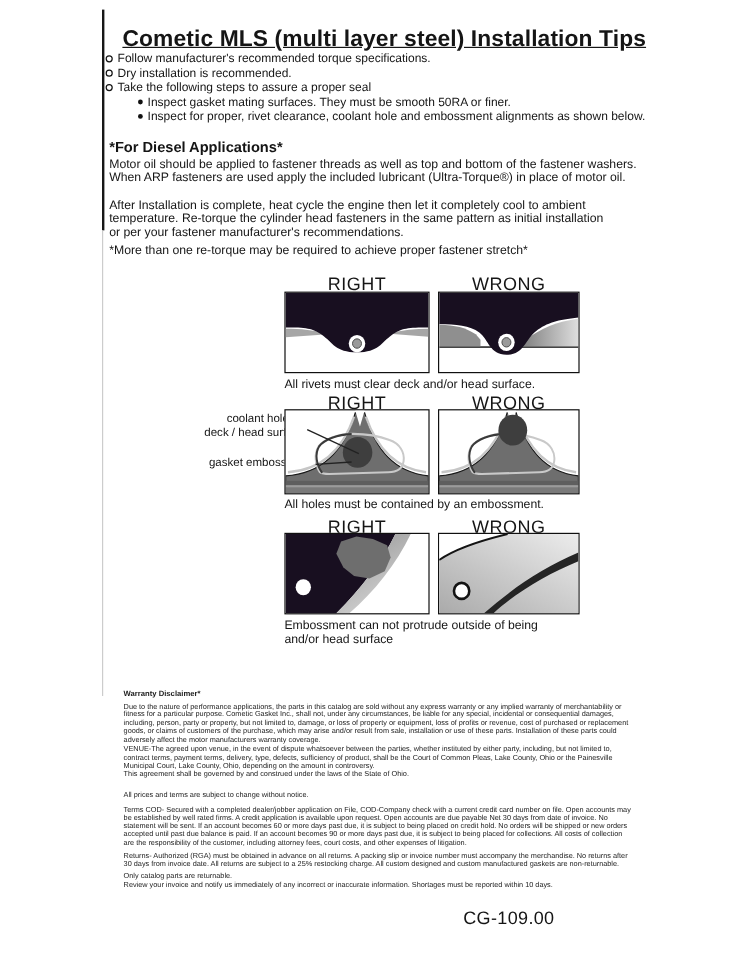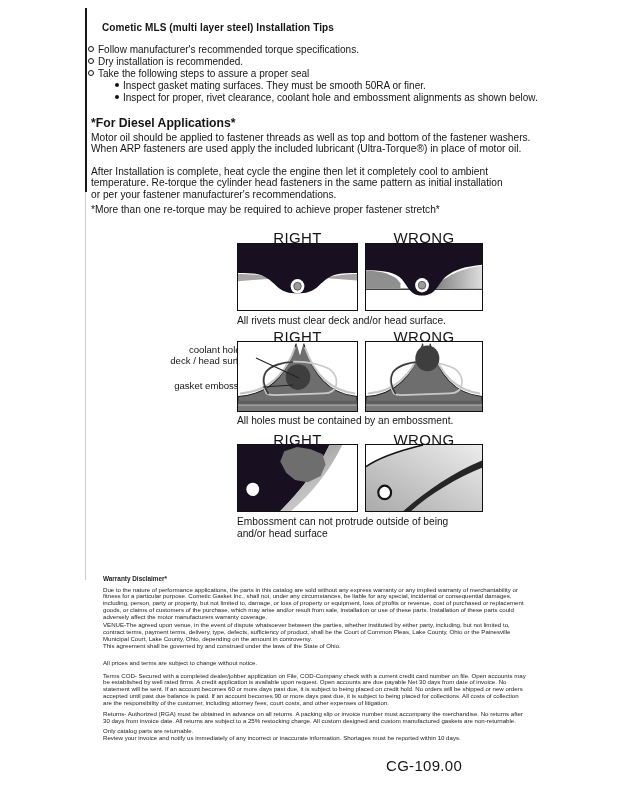--- a/index.html
+++ b/index.html
@@ -5,21 +5,21 @@
   html,body{margin:0;padding:0;}
   body{
     width:618px;height:800px;position:relative;background:#ffffff;
     font-family:"Liberation Sans", sans-serif;color:#151515;overflow:hidden;
   }
   .abs{position:absolute;}
   
   .rule-dark{left:85px;top:8px;width:2px;height:184px;background:#171717;}
   .rule-faint{left:85px;top:192px;width:1px;height:388px;background:#cccccc;}
   
-  .title{left:102px;top:22px;font-size:10px;font-weight:bold;letter-spacing:.1px;white-space:nowrap;}
+  .title{left:102px;top:22px;font-size:19px;font-weight:bold;text-decoration:underline;letter-spacing:.1px;white-space:nowrap;}
   
   .bullets{left:88px;top:43px;font-size:10px;}
   .brow{display:flex;align-items:center;height:12px;white-space:nowrap;}
   .brow.sub{margin-left:27px;}
   .oc{width:4px;height:4px;border:1px solid #111;border-radius:50%;margin-right:4px;flex:none;}
   .fc{width:4px;height:4px;background:#111;border-radius:50%;margin-right:4px;flex:none;}
   
   .dheading{left:91px;top:116px;font-size:12.2px;font-weight:bold;}
   .dpara{left:91px;font-size:10.2px;line-height:11.3px;white-space:pre-line;width:470px;}
   .p1{top:132px;}

